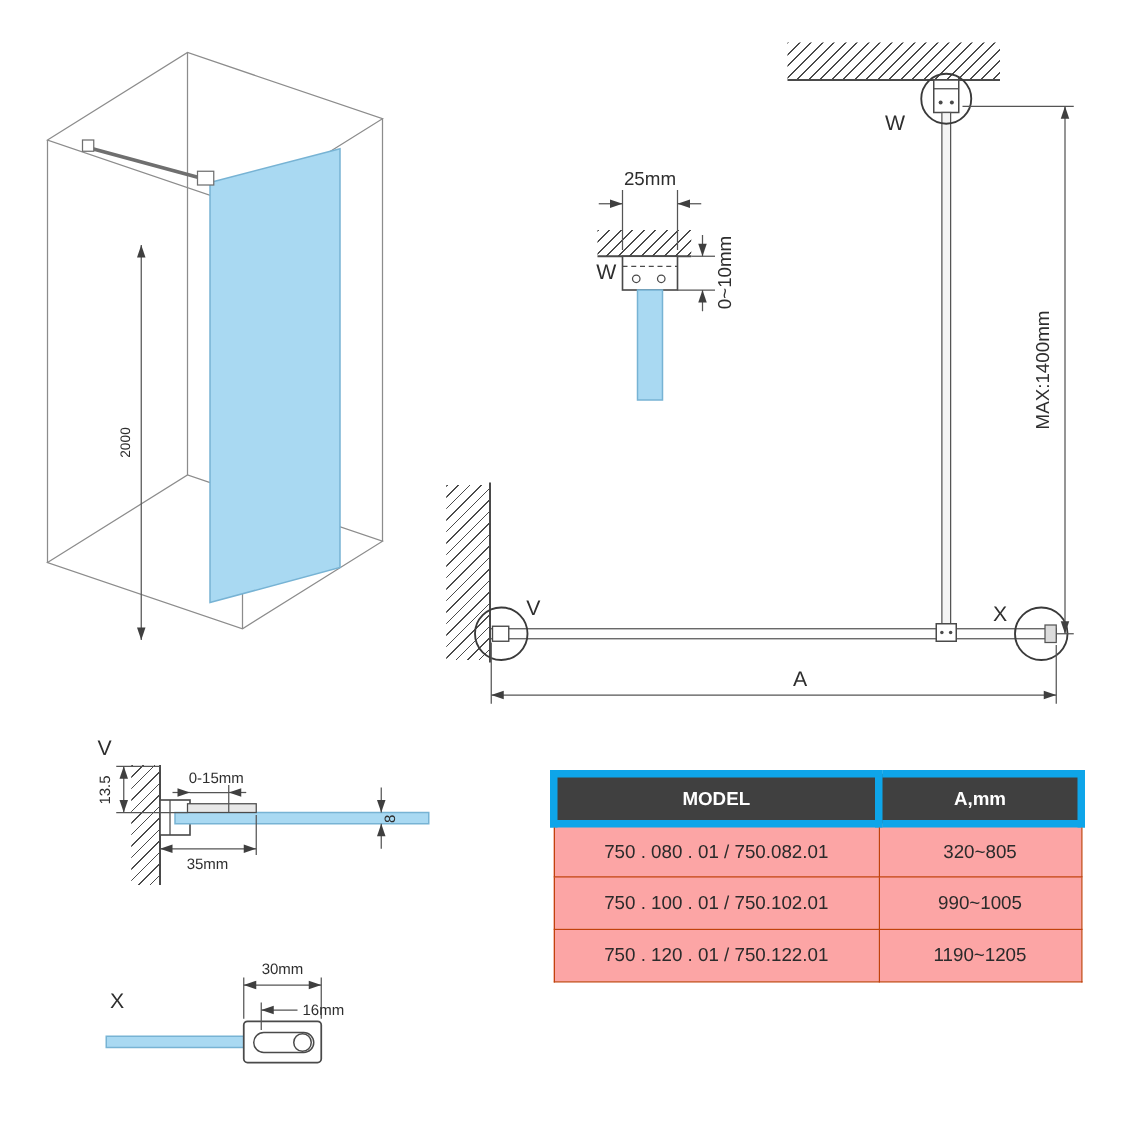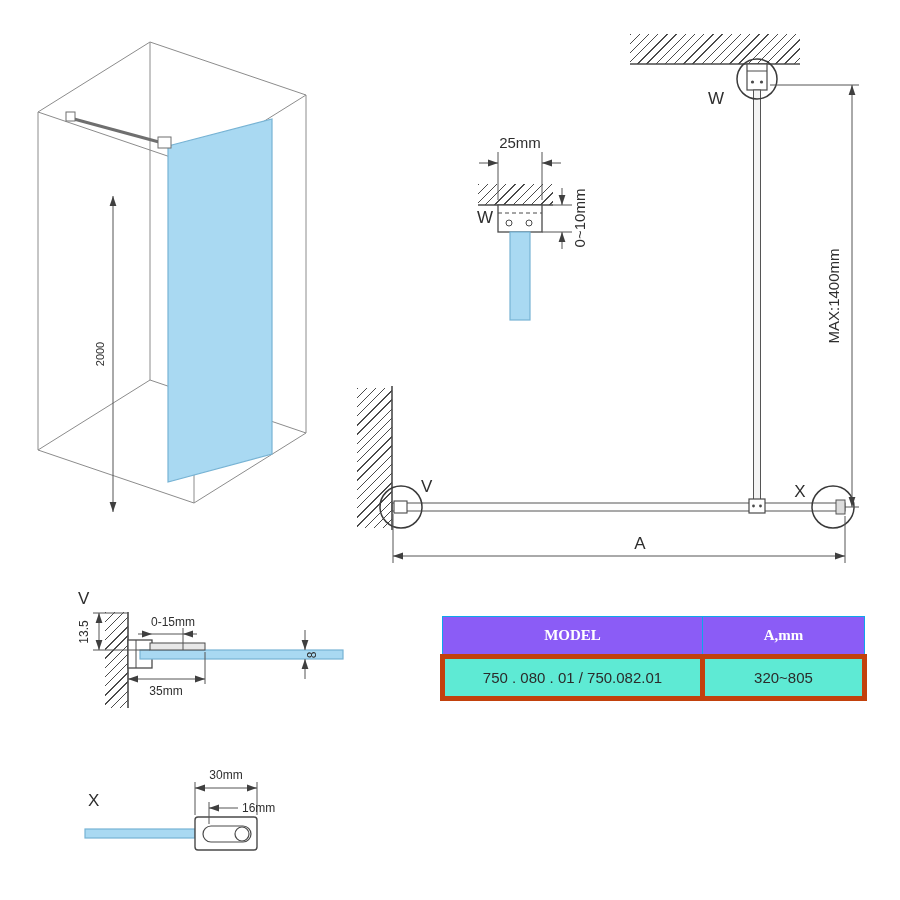--- a/index.html
+++ b/index.html
@@ -21,26 +21,26 @@
   .dim-sm { font-size:11px; }
 
   
   .spec-table {
     position:absolute; left:440px; top:616px; z-index:2;
     border-collapse:collapse; table-layout:fixed; background:#fff;
   }
   .spec-table th:first-child, .spec-table td:first-child { width:260px; }
   .spec-table th:last-child,  .spec-table td:last-child  { width:162px;text-align:center; }
   .spec-table th {
-    background:#8b5cf6; color:#ffffff; font-weight:700; font-size:15px;
-    height:40px; text-align:center; border:1px solid #0ea5e9;font-family:Liberation Serif, serif;
+    background:#404040; color:#ffffff; font-weight:700; font-size:15px;
+    height:40px; text-align:center; border:6px solid #0ea5e9;
   }
   .spec-table td {
     font-size:15px; color:#2b2b2b; height:42px; text-align:center;
-    border:5px solid #c2410c; background:#5eead4;
+    border:1px solid #c2410c; background:#fca5a5;
   }
 </style>
 </head>
 <body>
 
 <div class="canvas">
 
   <div class="hatch" style="left:478px; top:184px; width:75px; height:21px;"></div>
   <div class="hatch" style="left:630px; top:34px; width:170px; height:30px;"></div>
   <div class="hatch" style="left:357px; top:388px; width:35px; height:140px;"></div>
@@ -233,16 +233,24 @@
       <tr>
         <th>MODEL</th>
         <th>A,mm</th>
       </tr>
     </thead>
     <tbody>
       <tr>
         <td>750 . 080 . 01 / 750.082.01</td>
         <td>320~805</td>
       </tr>
+      <tr>
+        <td>750 . 100 . 01 / 750.102.01</td>
+        <td>990~1005</td>
+      </tr>
+      <tr>
+        <td>750 . 120 . 01 / 750.122.01</td>
+        <td>1190~1205</td>
+      </tr>
     </tbody>
   </table>
 
 </div>
 
 </body></html>

